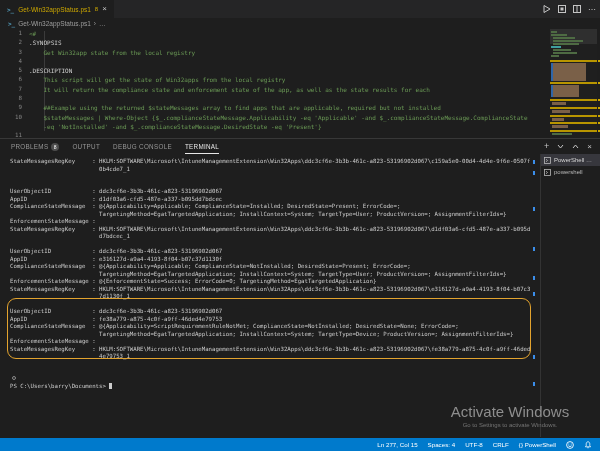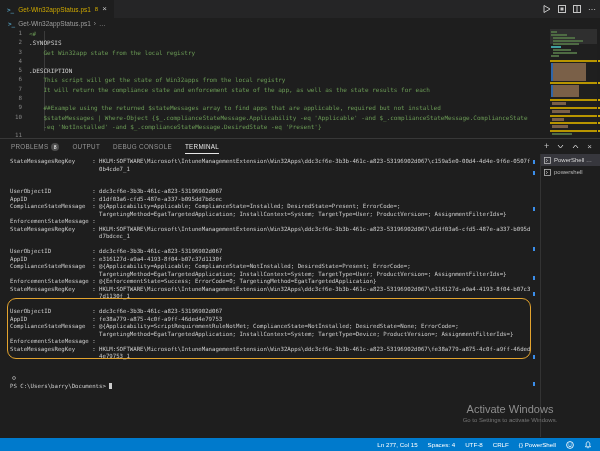--- a/index.html
+++ b/index.html
@@ -46,21 +46,21 @@
   #cursor { display:inline-block; width:3px; height:6px; background:#cccccc; vertical-align:-1px; }
   #annotation-box { position:absolute; left:7px; top:144px; width:524px; height:61px; border:1.5px solid #e2a32e; border-radius:9px; }
   .cmd-mark { position:absolute; left:533px; width:2px; height:4px; background:#3b8eea; }
   #cmd-decoration { position:absolute; left:12px; top:222px; width:4px; height:4px; border:1px solid #8a8a8a; border-radius:50%; }
   
   #term-sidebar { position:absolute; top:154px; left:540px; width:60px; height:283px; border-left:1px solid #333; }
   .term-item { display:flex; align-items:center; gap:3px; height:12px; padding-left:3px; font-size:6px; color:#b8b8b8; white-space:nowrap; overflow:hidden; }
   .term-item.selected { background:#37373d; color:#d4d4d4; }
   
   #watermark { position:absolute; top:403px; left:428px; width:164px; text-align:center; pointer-events:none; }
-  #watermark-title { font-size:11px; color:#8e8e8e; }
+  #watermark-title { font-size:15px; color:#8e8e8e; }
   #watermark-sub { font-size:6px; color:#757575; margin-top:2px; }
   
   #statusbar { position:absolute; bottom:0; left:0; width:600px; height:13px; background:#007acc; display:flex; align-items:center; justify-content:flex-end; gap:10px; padding-right:8px; }
   .sb-item { font-size:6.2px; color:#ffffff; white-space:nowrap; }
   svg { display:block; }
 </style>
 </head>
 <body>
 
 <div id="window">

